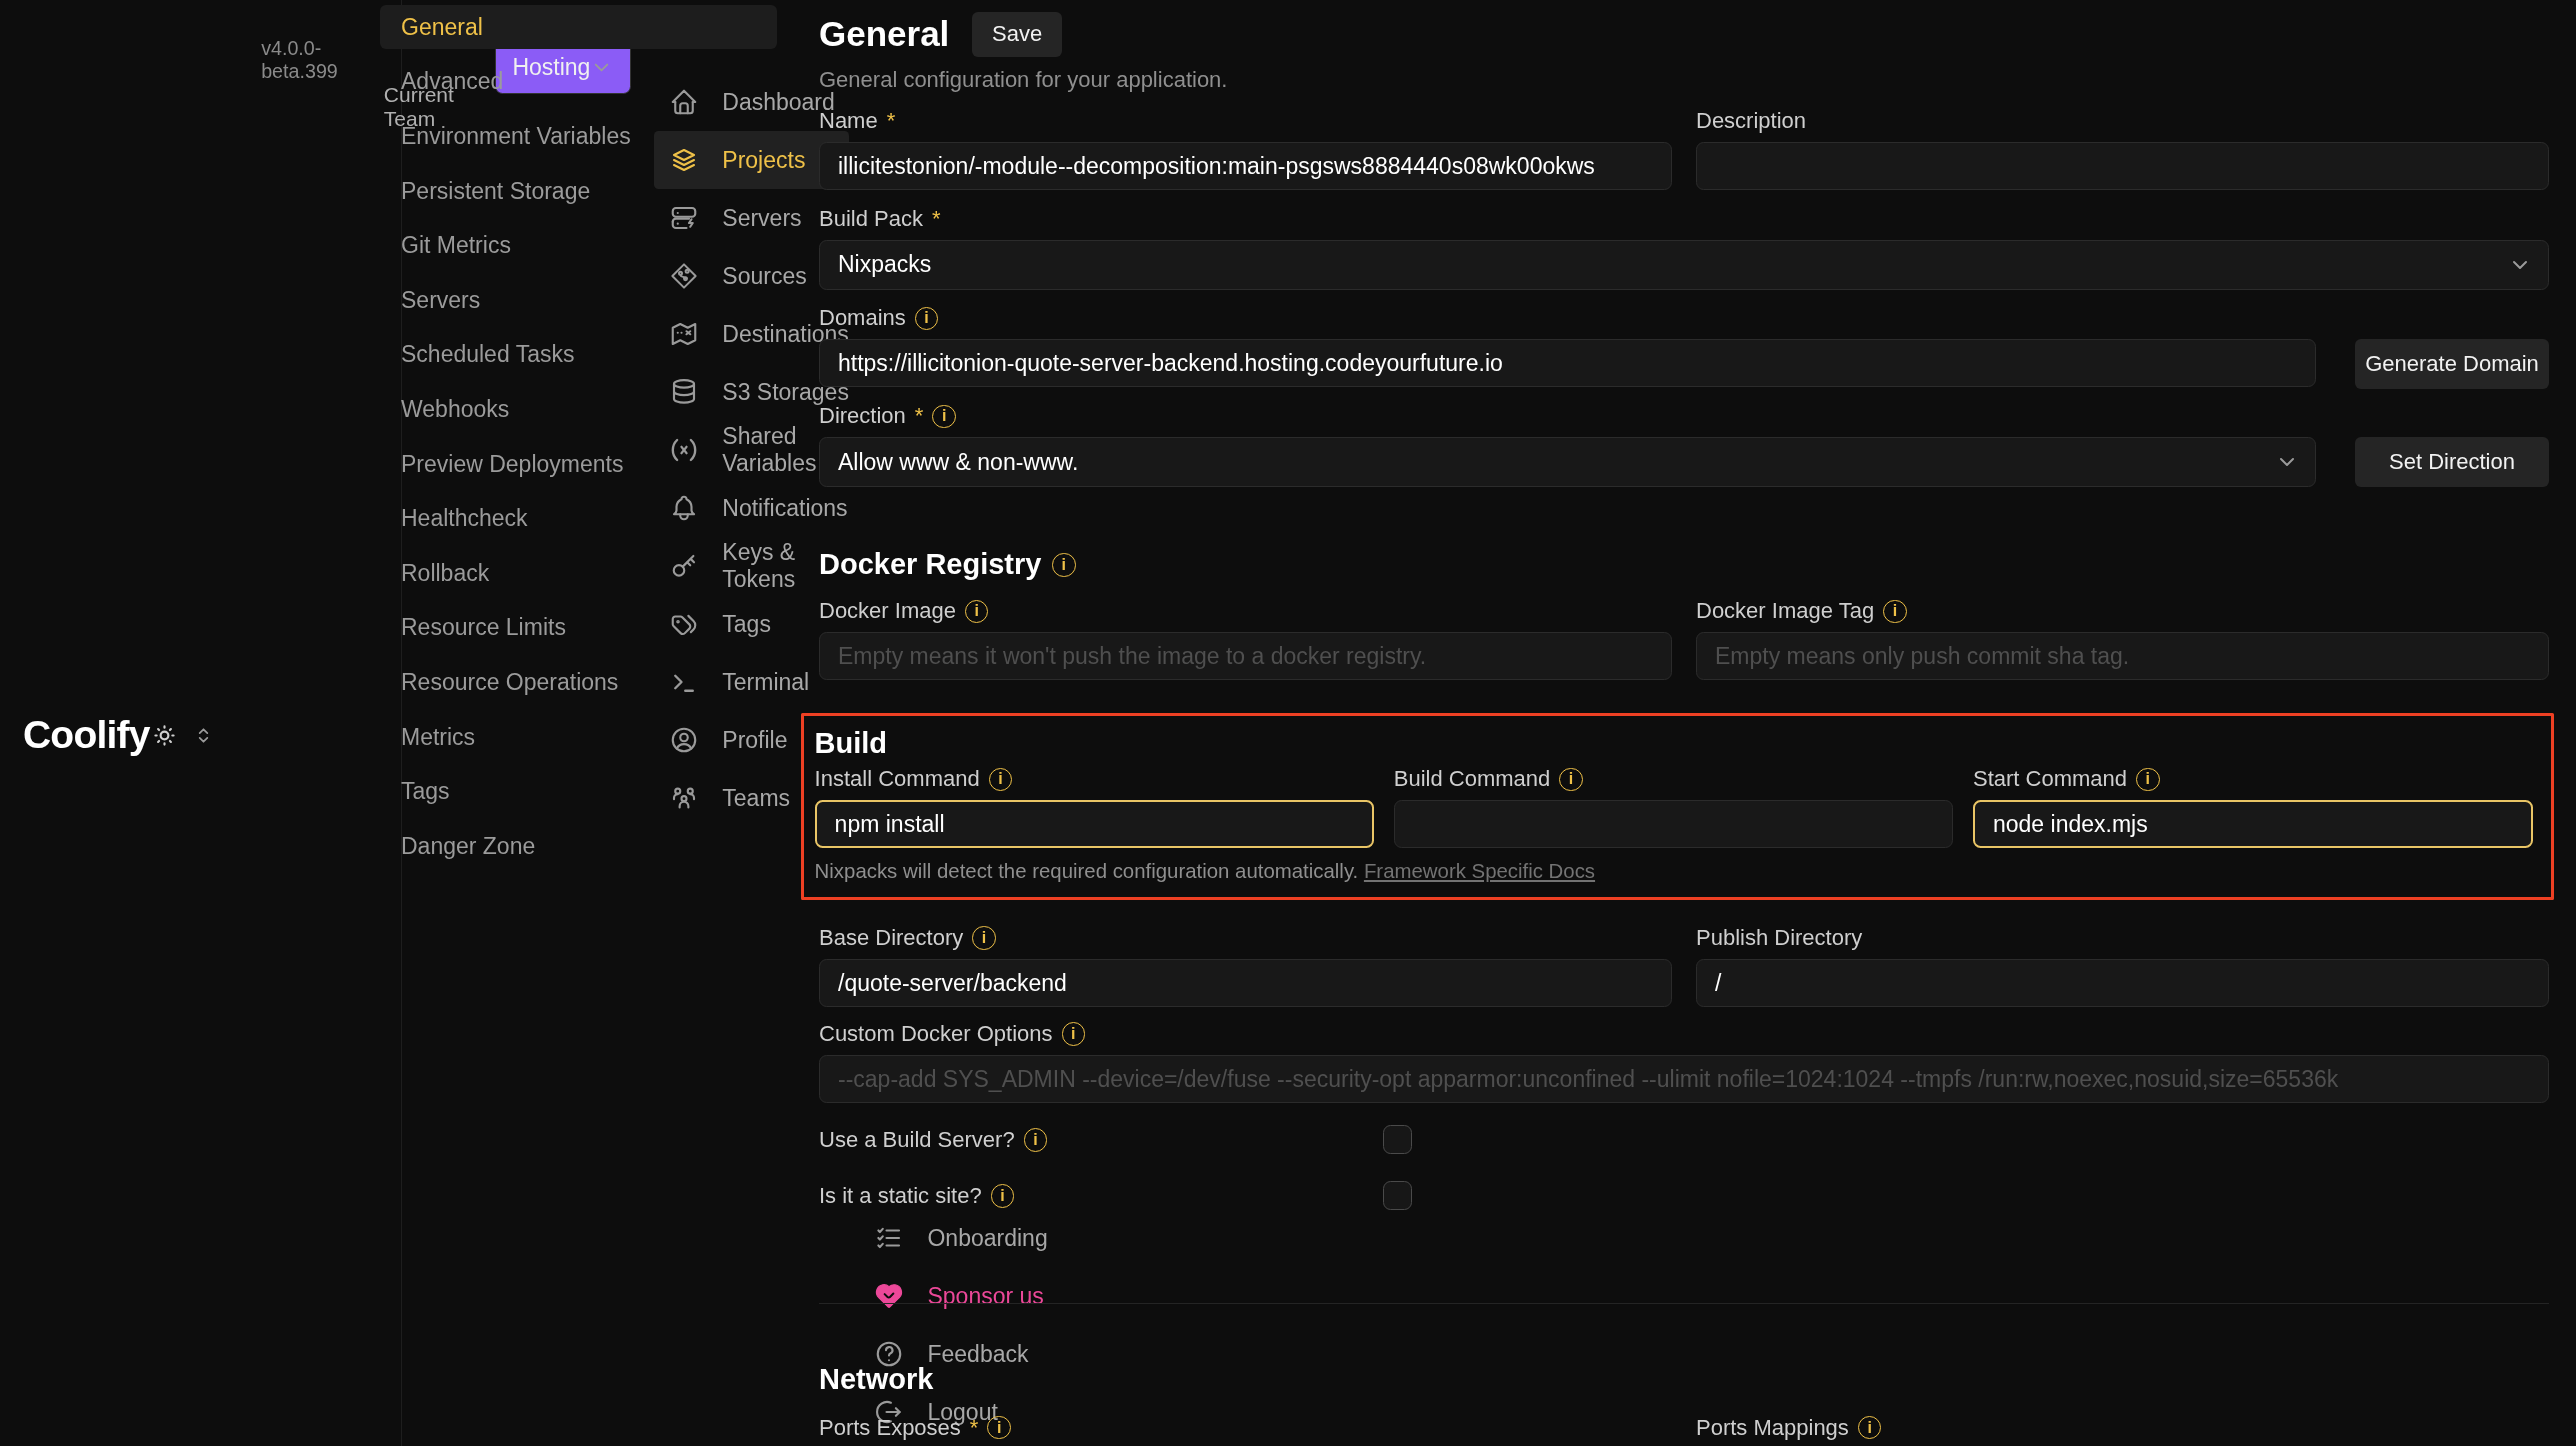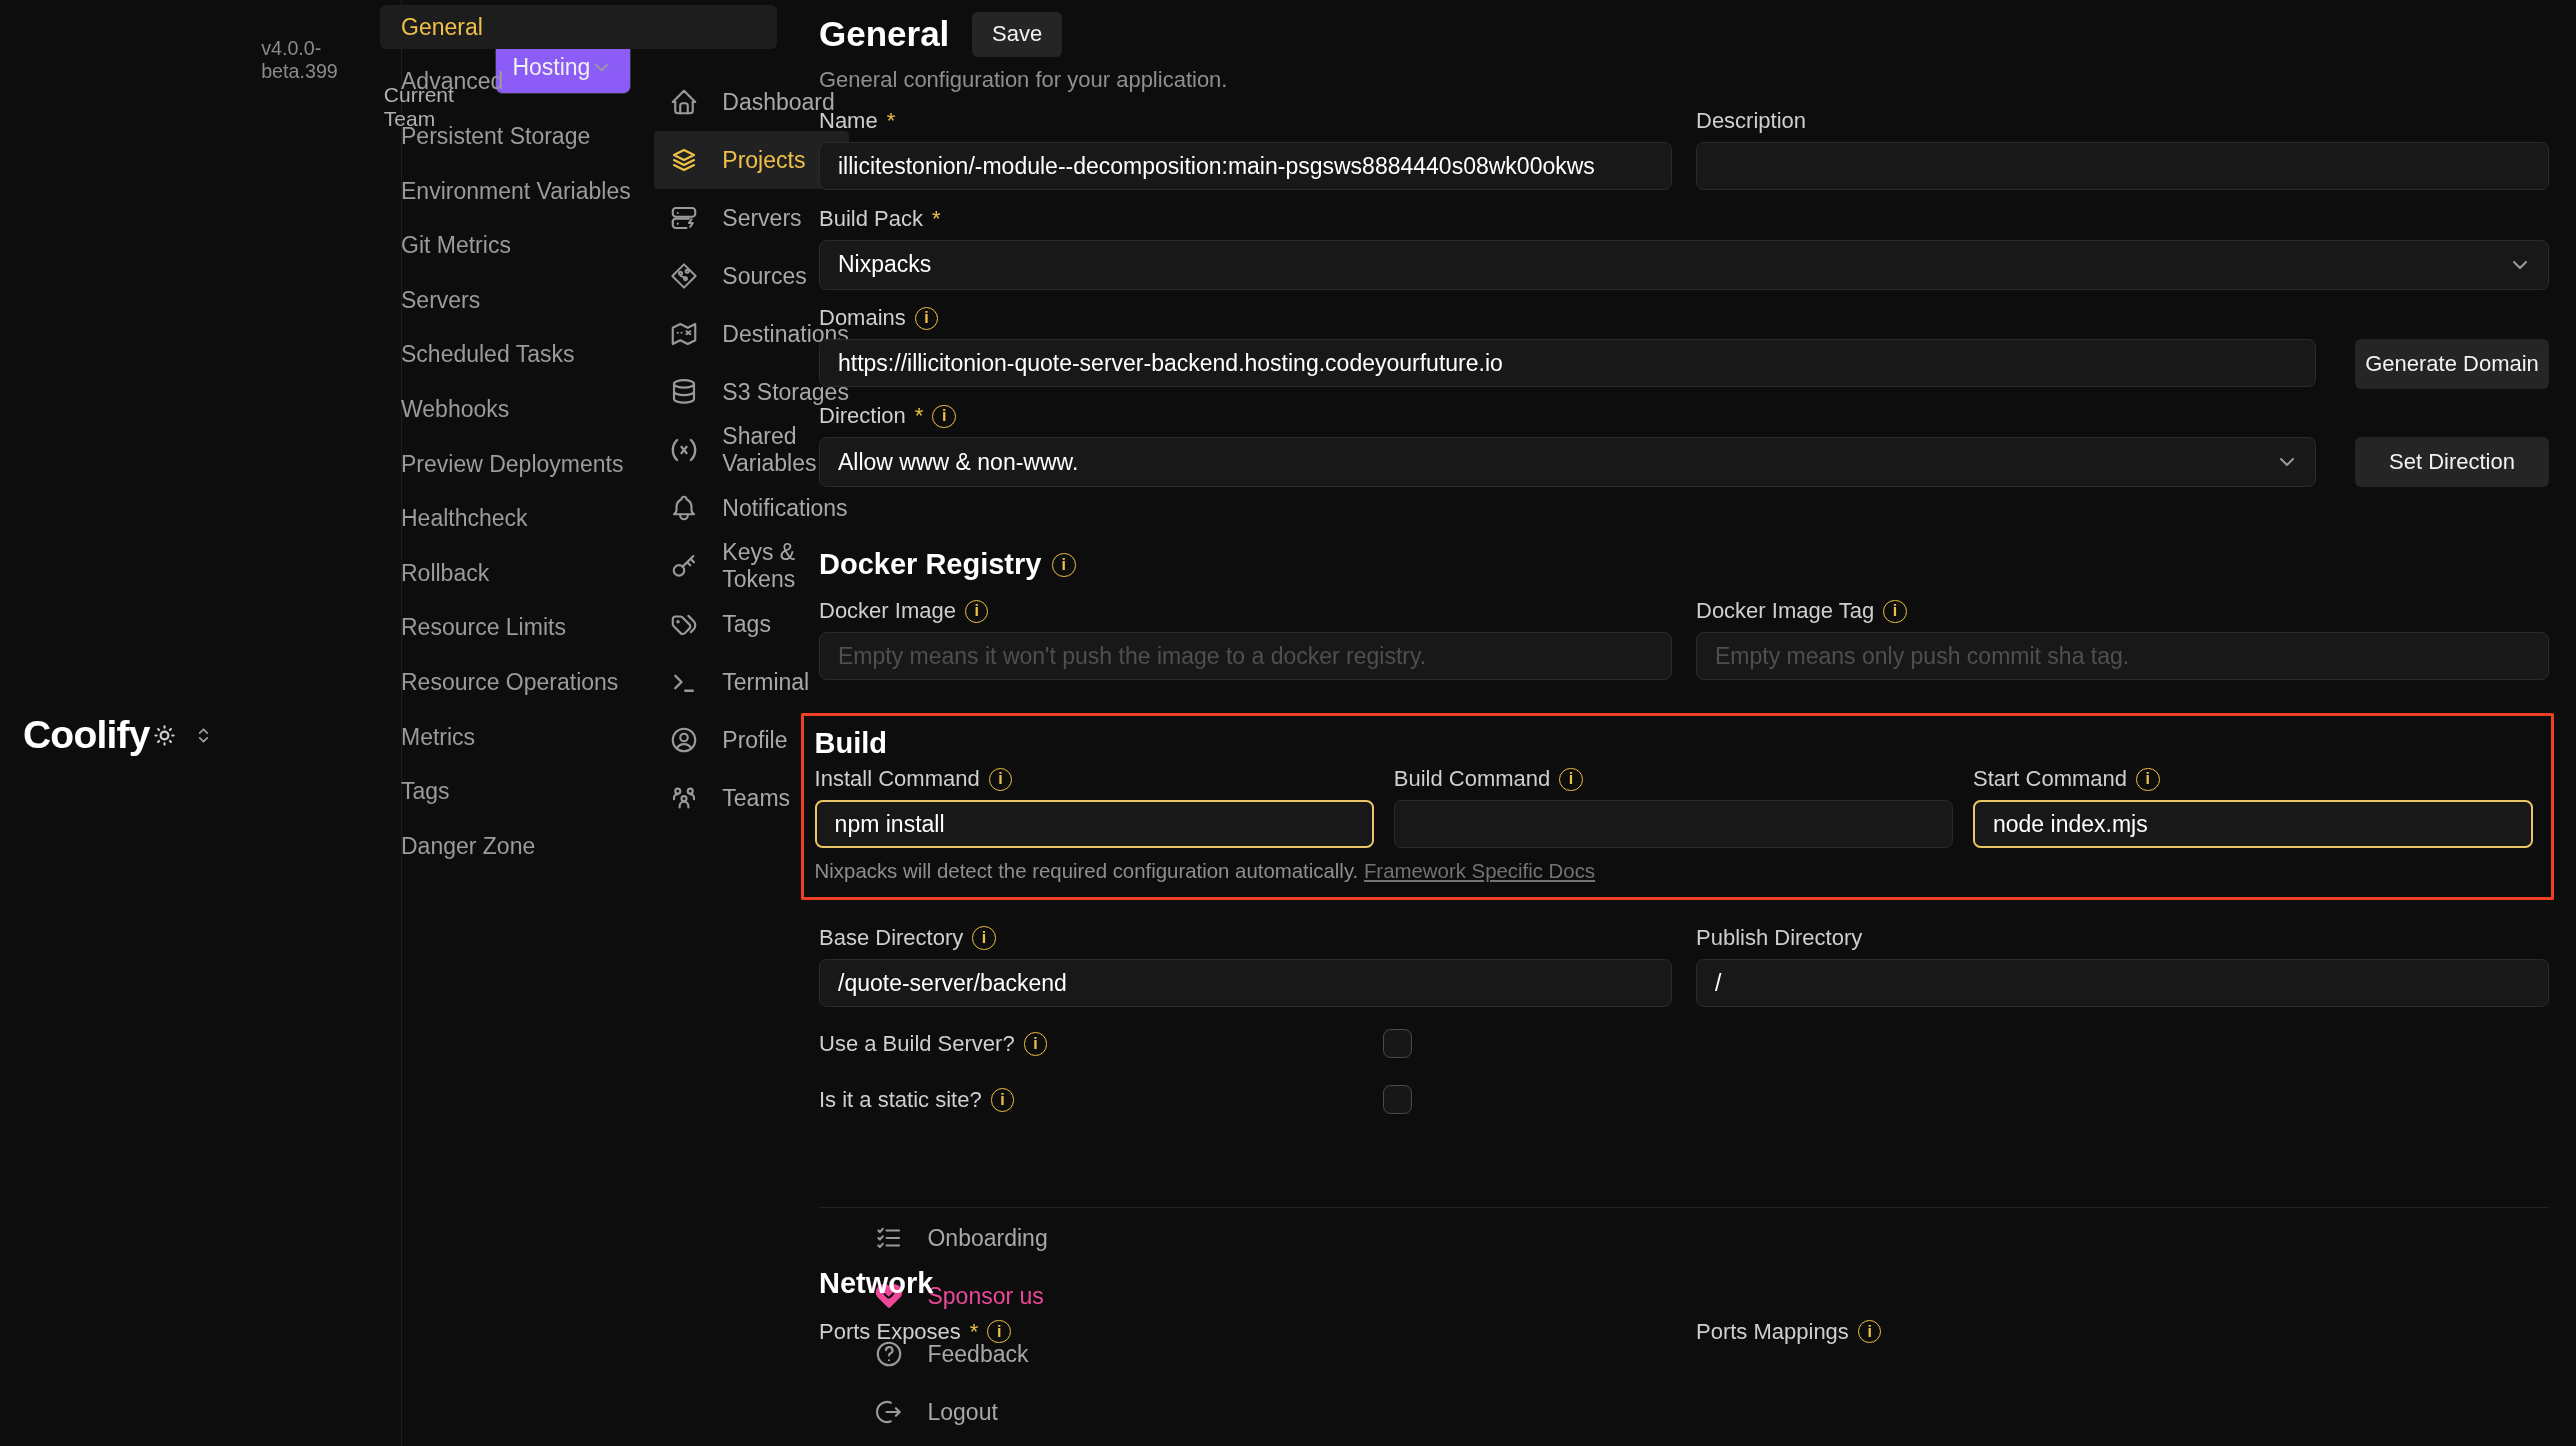--- a/index.html
+++ b/index.html
@@ -300,24 +300,24 @@
 </aside>
 
 <nav class="subnav">
   <div class="subnav-item active">
       <span>General</span>
     </div>
   <div class="subnav-item">
       <span>Advanced</span>
     </div>
   <div class="subnav-item">
+      <span>Environment Variables</span>
+    </div>
+  <div class="subnav-item">
       <span>Persistent Storage</span>
-    </div>
-  <div class="subnav-item">
-      <span>Environment Variables</span>
     </div>
   <div class="subnav-item">
       <span>Git Metrics</span>
     </div>
   <div class="subnav-item">
       <span>Servers</span>
     </div>
   <div class="subnav-item">
       <span>Scheduled Tasks</span>
     </div>
@@ -482,20 +482,27 @@
       <input class="tbox" type="text" value="/quote-server/backend" style="">
     </div>
     <div>
       <div class="field-label">
         <span>Publish Directory</span>
       </div>
       <input class="tbox" type="text" value="/" style="">
     </div>
   </div>
 
+  <div class="mt16">
+    <div class="field-label">
+      <span>Custom Docker Options</span>
+        <span class="info-icon"></span>
+    </div>
+    <input class="tbox" type="text" placeholder="--cap-add SYS_ADMIN --device=/dev/fuse --security-opt apparmor:unconfined --ulimit nofile=1024:1024 --tmpfs /run:rw,noexec,nosuid,size=65536k" style="">
+  </div>
 
   <div class="chk-row">
     <div class="field-label">
       <span>Use a Build Server?</span>
         <span class="info-icon"></span>
     </div>
     <div class="checkbox"></div>
   </div>
   <div class="chk-row second">
     <div class="field-label">

